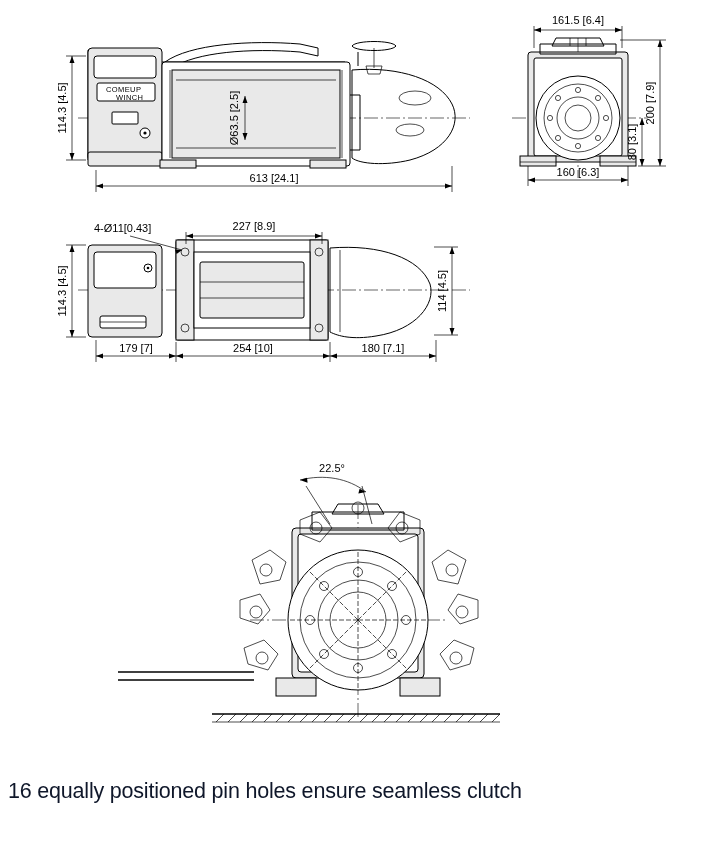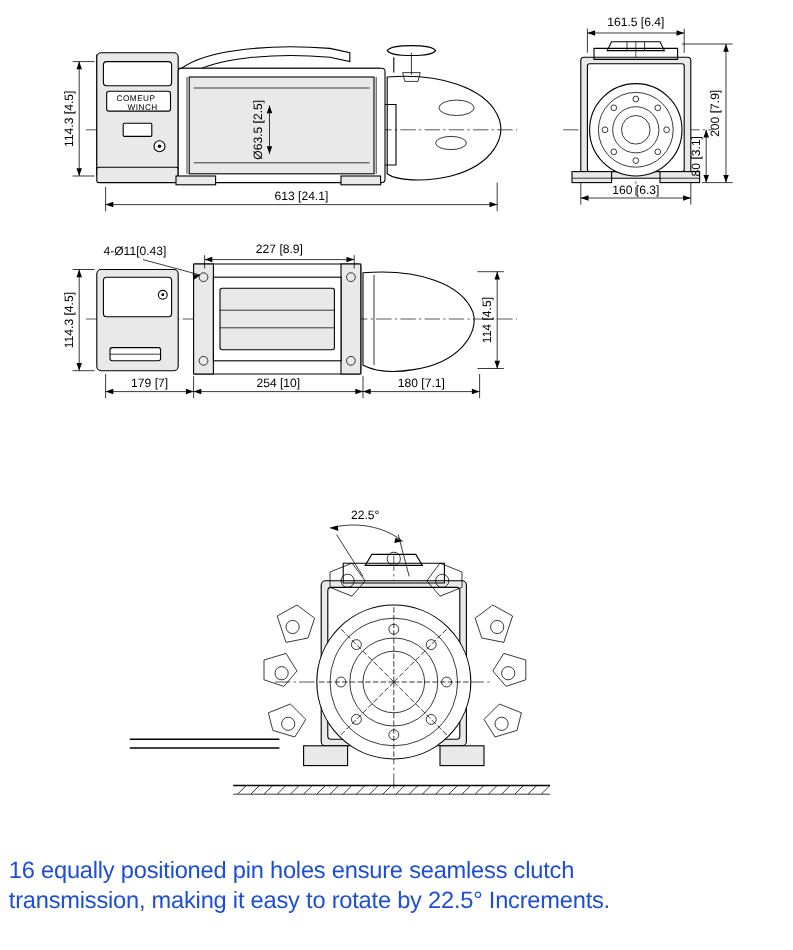--- a/index.html
+++ b/index.html
@@ -29,21 +29,21 @@
     height: 780px;
   }
   .caption {
     position: absolute;
     left: 8px;
     top: 778px;
     width: 706px;
     font-size: 21.5px;
     line-height: 27px;
     letter-spacing: -0.2px;
-    color: #1d4ed8;
+    color: #0f172a;
   }
   .caption span { display: block; }
   
   .ln { stroke: #000; fill: none; stroke-width: 1; }
   .ln-thin { stroke: #000; fill: none; stroke-width: 0.7; }
   .ln-thick { stroke: #000; fill: none; stroke-width: 1.4; }
   .dim { stroke: #000; fill: none; stroke-width: 0.7; }
   .ctr { stroke: #000; fill: none; stroke-width: 0.6; stroke-dasharray: 14 3 2 3; }
   .hatch { stroke: #000; fill: none; stroke-width: 0.7; }
   .fillgray { fill: #e9e9e9; stroke: #000; stroke-width: 1; }
@@ -385,16 +385,15 @@
         <line class="dim" x1="306" y1="486" x2="330" y2="524"></line>
         <line class="dim" x1="362" y1="486" x2="372" y2="524"></line>
         <text class="dimtext" x="332" y="472" text-anchor="middle" font-size="13">22.5°</text>
       </g>
     </g>
 
   </svg>
 
   <div class="caption">
     <span>16 equally positioned pin holes ensure seamless clutch</span>
-    <span>transmission, making it easy to rotate by 22.5° Increments.</span>
   </div>
 
 </div>
 
 </body></html>

